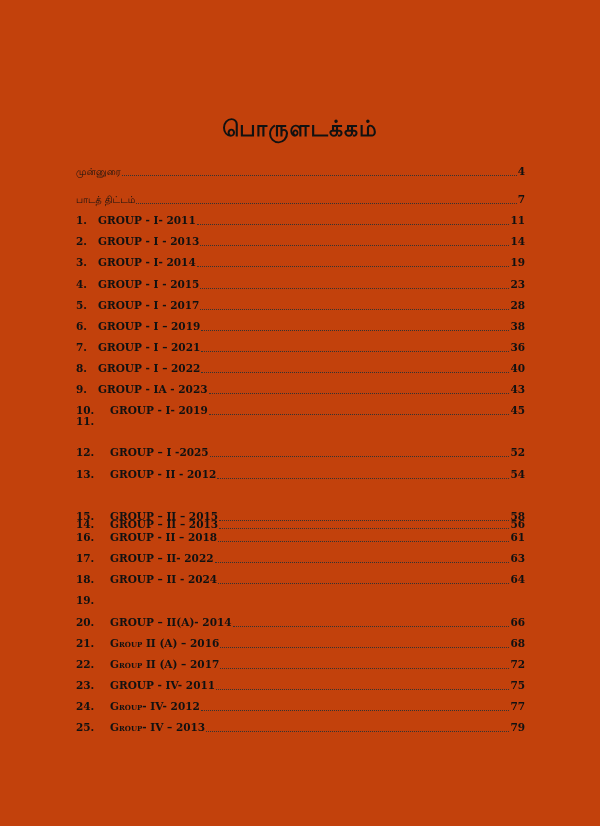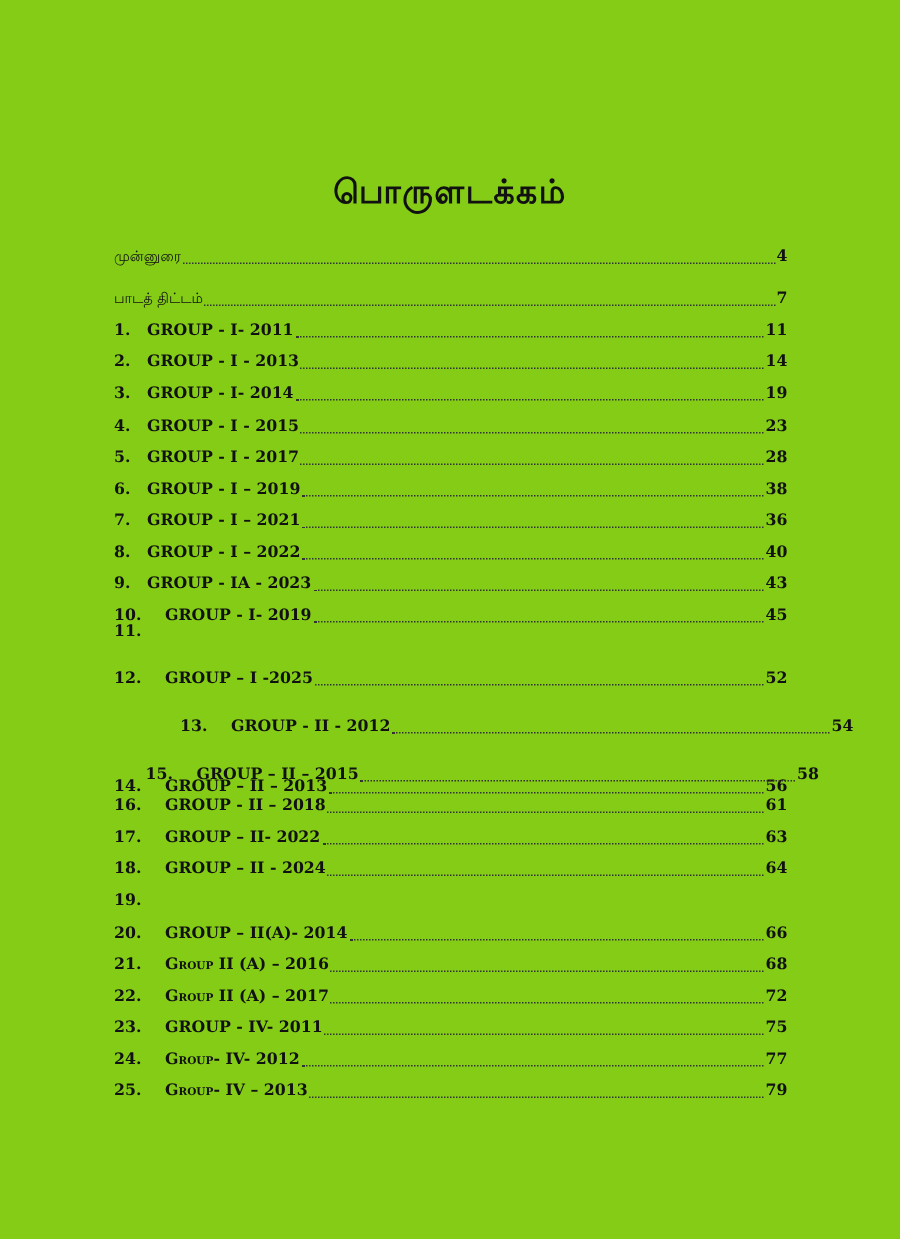--- a/index.html
+++ b/index.html
@@ -12,21 +12,21 @@
       height: 826px;
       position: relative;
       overflow: hidden;
       font-family: "Liberation Serif", serif;
       color: #111111;
     }
     .page {
       position: absolute;
       left: 0; top: 0;
       width: 600px; height: 826px;
-      background: #84cc16;
+      background: #c2410c;
     }
     .title {
       position: absolute;
       top: 114px;
       left: 0;
       width: 600px;
       text-align: center;
       font-family: "DejaVu Sans", sans-serif;
       font-size: 22px;
       font-weight: bold;
@@ -174,33 +174,33 @@
       <span class="num wide">11.</span>
       <span class="leader"></span>
       <span class="page-no">48</span>
     </div>
     <div class="row entry" style="top:443px;">
       <span class="num wide">12.</span>
       <span class="label">GROUP – I -2025</span>
       <span class="leader"></span>
       <span class="page-no">52</span>
     </div>
-    <div class="row entry" style="top:475px;margin-left:44px;">
+    <div class="row entry" style="top:465px;">
       <span class="num wide">13.</span>
       <span class="label">GROUP - II - 2012</span>
       <span class="leader"></span>
       <span class="page-no">54</span>
     </div>
     <div class="row entry" style="top:486px;margin-top:29px;">
       <span class="num wide">14.</span>
       <span class="label">GROUP – II – 2013</span>
       <span class="leader"></span>
       <span class="page-no">56</span>
     </div>
-    <div class="row entry" style="top:507px;margin-left:21px;">
+    <div class="row entry" style="top:507px;">
       <span class="num wide">15.</span>
       <span class="label">GROUP – II – 2015</span>
       <span class="leader"></span>
       <span class="page-no">58</span>
     </div>
     <div class="row entry" style="top:528px;">
       <span class="num wide">16.</span>
       <span class="label">GROUP - II – 2018</span>
       <span class="leader"></span>
       <span class="page-no">61</span>

